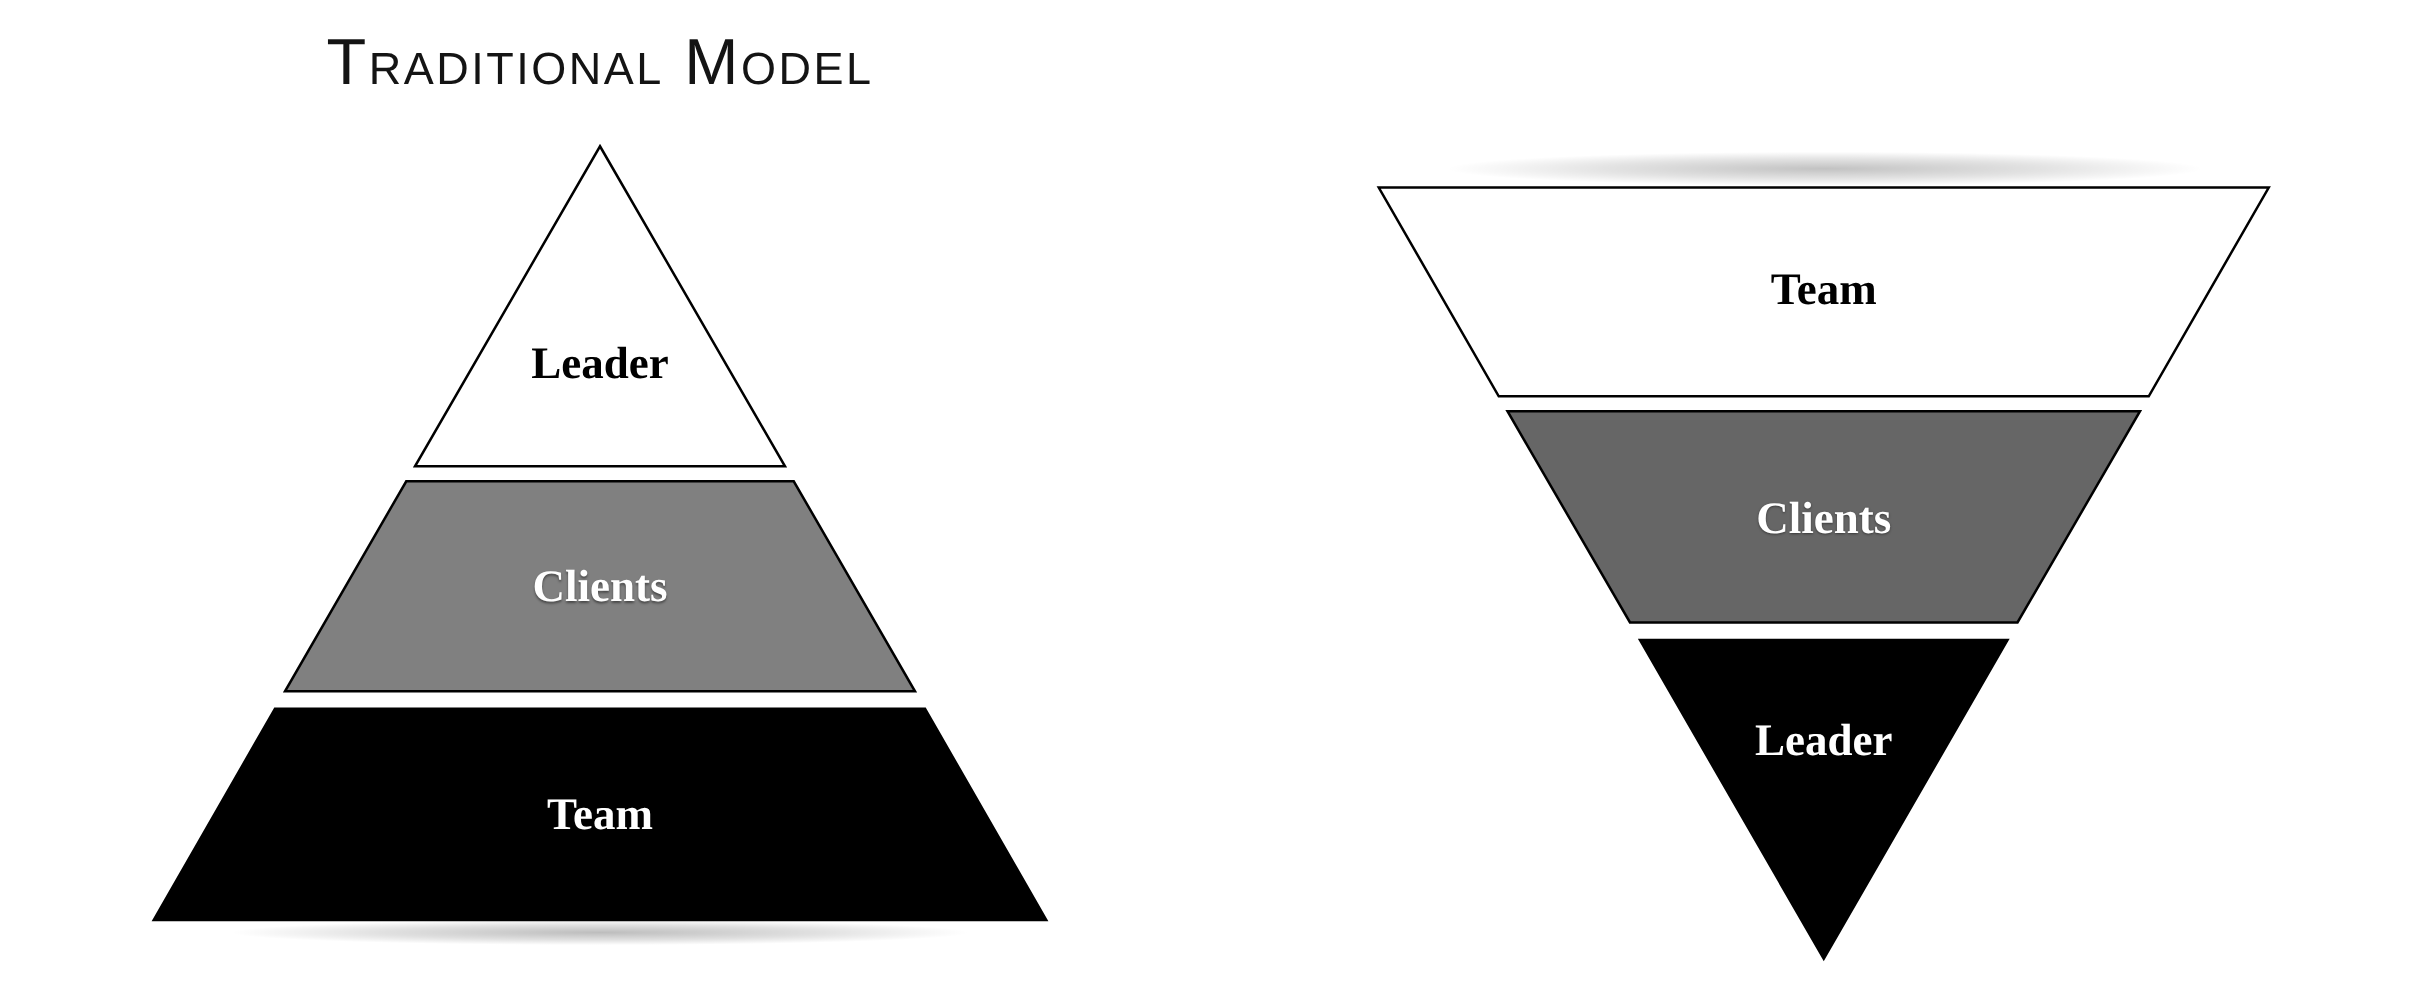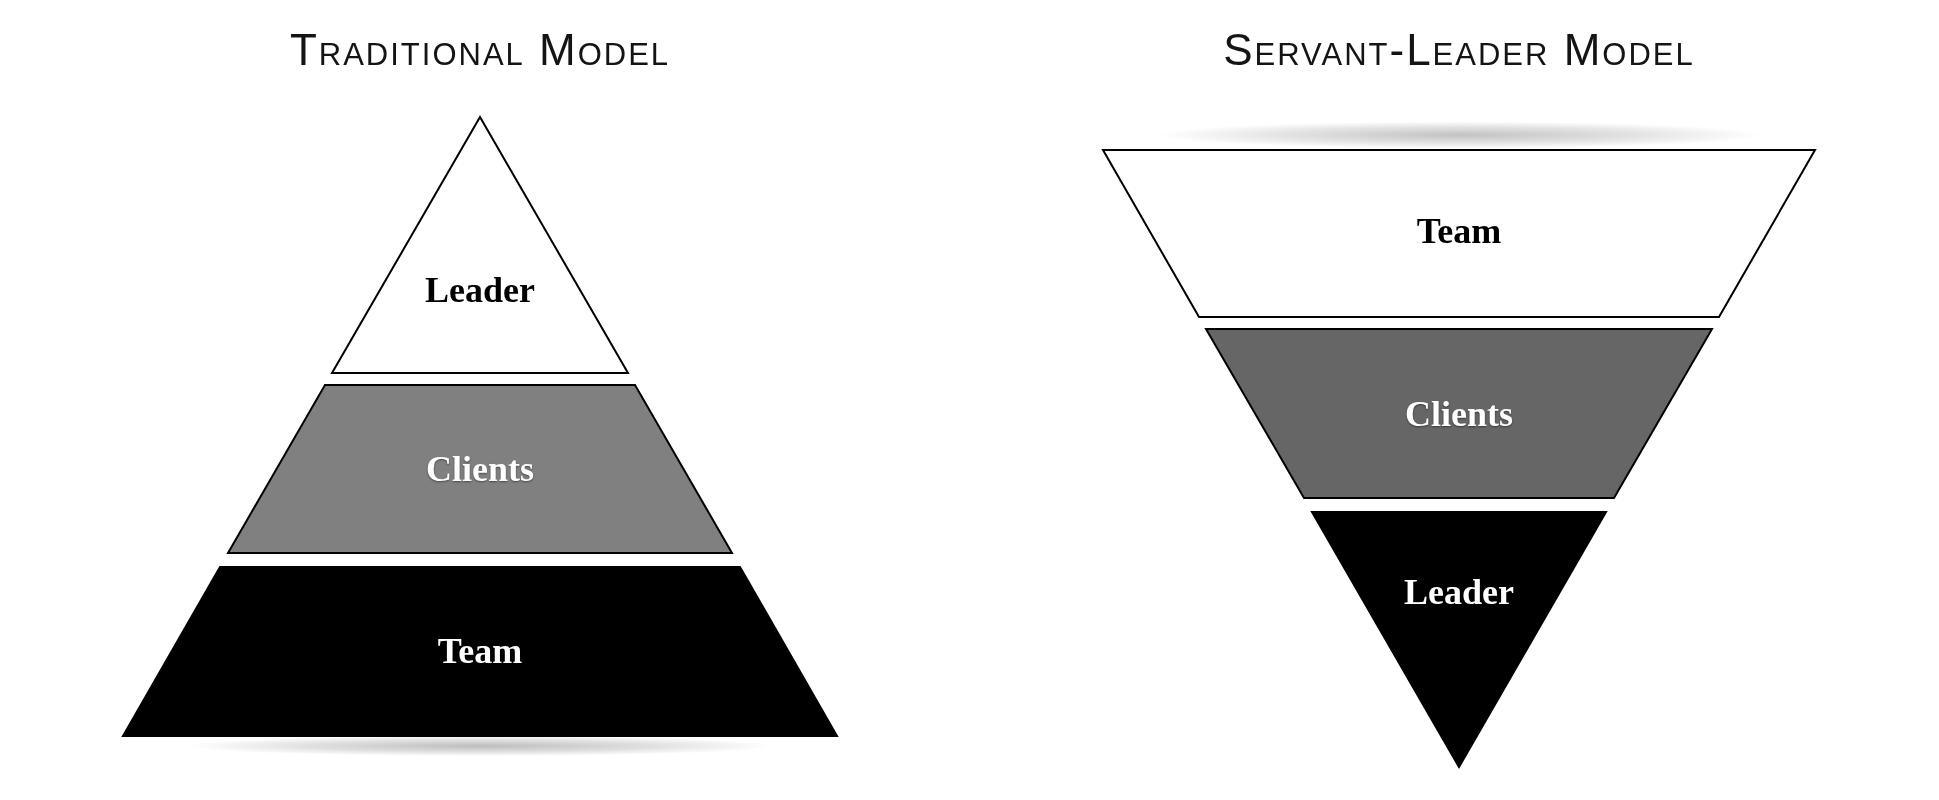--- a/index.html
+++ b/index.html
@@ -16,21 +16,21 @@
     font-family: "Liberation Sans", sans-serif;
   }
   .diagram-title {
     position: absolute;
     top: 22px;
     height: 56px;
     line-height: 56px;
     text-align: center;
     font-family: "Liberation Sans", sans-serif;
     font-variant: small-caps;
-    font-size: 44px;
+    font-size: 52px;
     font-weight: 500;
     letter-spacing: 2px;
     color: #141414;
     white-space: nowrap;
   }
   .title-left  { left: 60px;  width: 840px; }
   .title-right { left: 1039px; width: 840px; }
 
   .soft-shadow {
     position: absolute;
@@ -77,21 +77,20 @@
     text-shadow: 0 1px 2px rgba(0,0,0,0.45);
   }
 </style>
 </head>
 <body>
 
 <div class="canvas">
 
   <div class="diagram-title title-left">Traditional Model</div>
 
-  <div class="diagram-title title-right">Servant-Leader Model</div>
 
   <div class="soft-shadow shadow-left"></div>
 
   <div class="soft-shadow shadow-right"></div>
 
   <svg class="pyramids" width="1939" height="800" viewBox="0 0 1939 800">
 
     <g>
       <polygon class="segment" points="480,117 628,373 332,373" fill="#ffffff"></polygon>
       <polygon class="segment" points="325,385 635,385 732,553 228,553" fill="#808080"></polygon>

